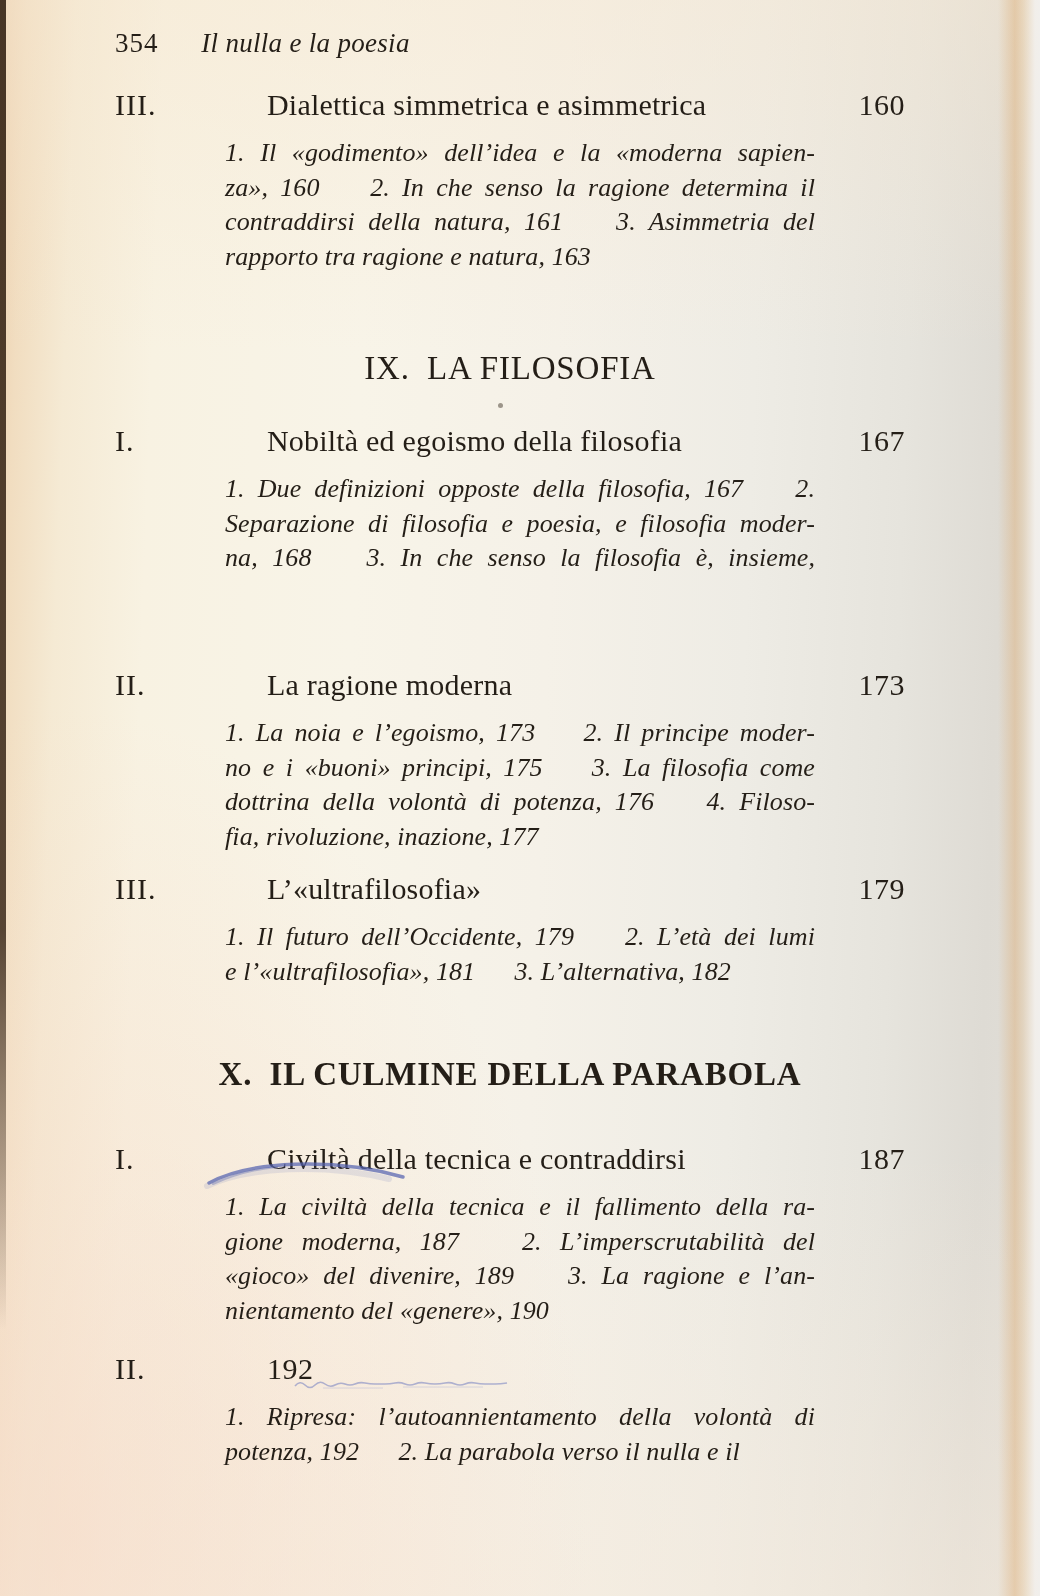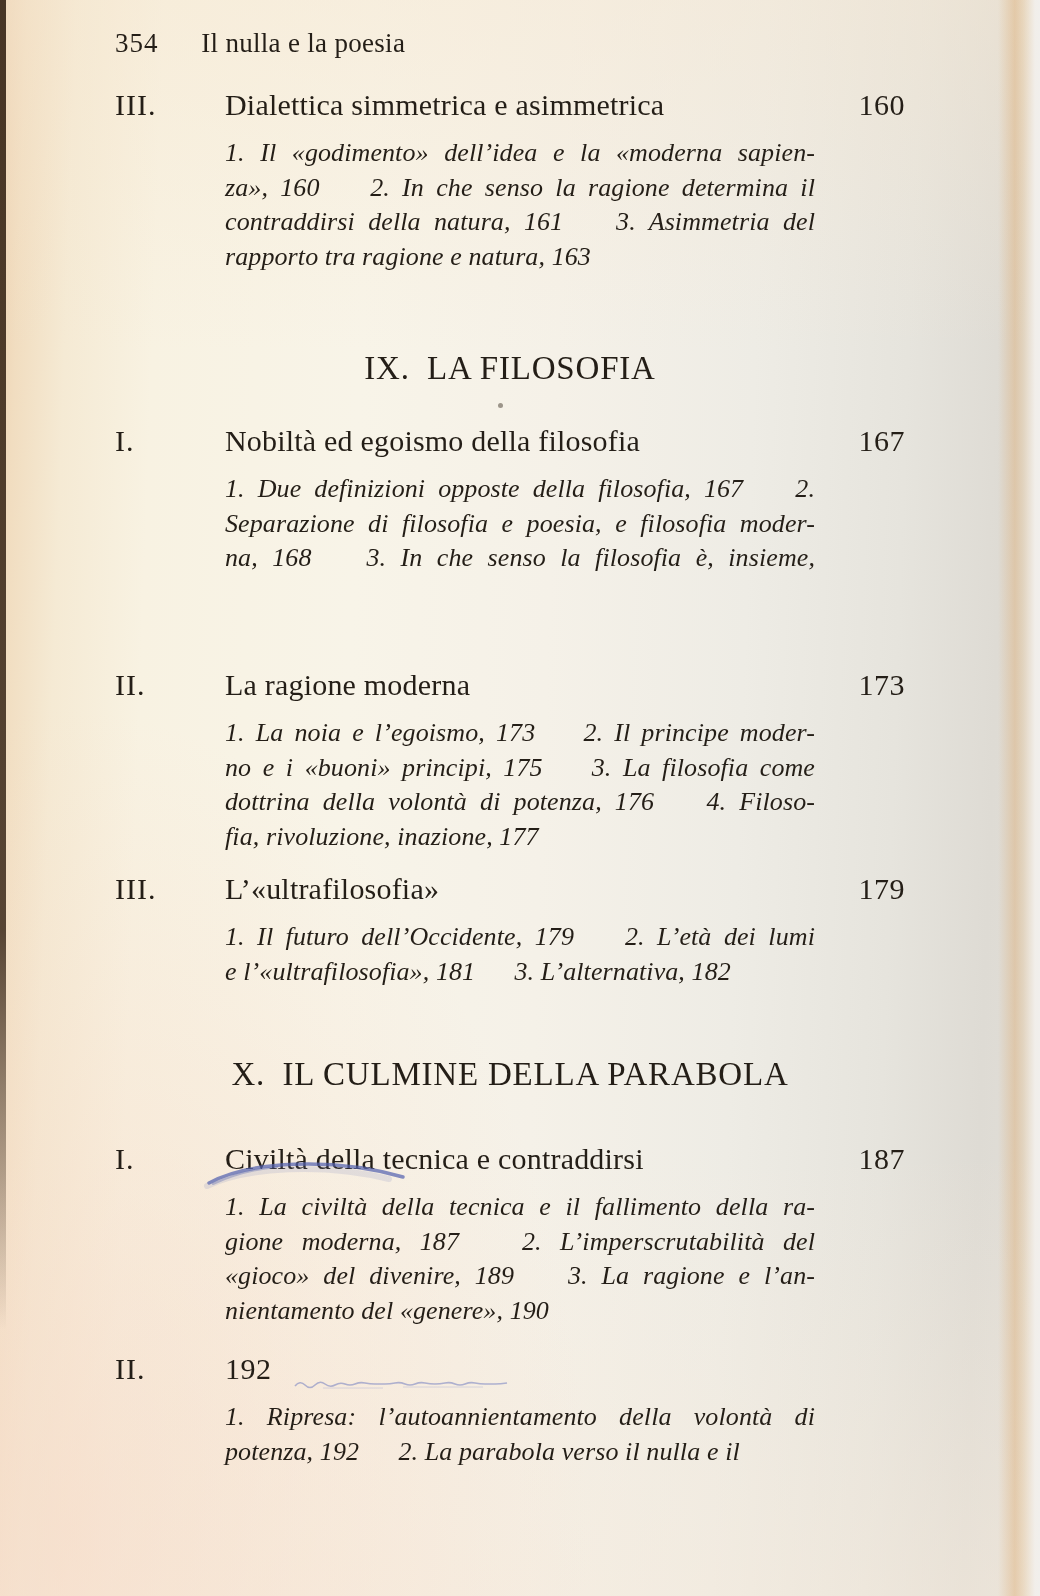--- a/index.html
+++ b/index.html
@@ -30,46 +30,46 @@
   }
   
   .right-band {
     position: absolute; top: 0; bottom: 0; left: 998px; width: 42px;
     background: linear-gradient(90deg,
       rgba(216,166,106,0) 0%, rgba(219,166,104,0.40) 40%,
       rgba(230,188,132,0.28) 60%, rgba(242,239,235,0.95) 88%, #f1efec 100%);
   }
   .running-head { position: absolute; left: 115px; top: 28px; font-size: 27px; }
   .rh-num { letter-spacing: 1px; }
-  .rh-title { margin-left: 36px; letter-spacing: 0.3px; }
+  .rh-title { font-style: italic; margin-left: 36px; letter-spacing: 0.3px; }
 
   .chapter-heading {
     position: absolute; left: 115px; width: 790px;
     text-align: center; font-size: 33px; letter-spacing: 0.8px;
     white-space: nowrap;
   }
   .h-9  { top: 350px; }
-  .h-10 { top: 1056px; }
+  .h-10 { top: 1056px; font-weight: bold; }
 
   .entry { position: absolute; left: 115px; width: 800px; }
   .e-a { top: 86px; }
   .e-b { top: 422px; }
   .e-c { top: 666px; }
   .e-d { top: 870px; }
   .e-e { top: 1140px; }
   .e-f { top: 1350px; }
 
   .numeral {
     position: absolute; left: 0; top: 0;
     font-size: 30px; line-height: 38px; letter-spacing: 1px;
   }
   .ebody { margin-left: 110px; width: 680px; }
   .trow {
     display: flex; justify-content: space-between; align-items: baseline;
-    font-size: 30px; line-height: 38px;
+    font-size: 30px; line-height: 38px; margin-left: 42px;
   }
   .etitle { white-space: nowrap; letter-spacing: 0.2px; }
   .epage  { letter-spacing: 0.5px; text-align: right; }
 
   .details {
     margin-top: 12px; width: 590px;
     font-style: italic; font-size: 26px; line-height: 34.5px;
     letter-spacing: 0.1px;
   }
   .dline { white-space: nowrap; text-align: justify; text-align-last: justify; }

